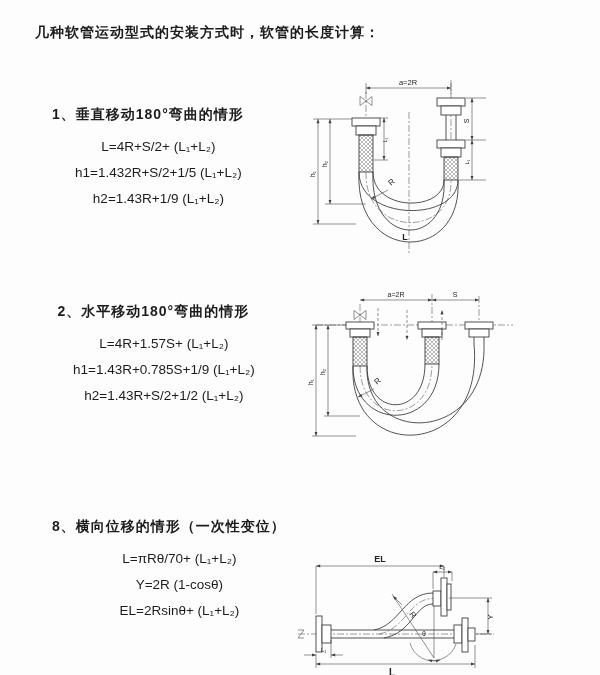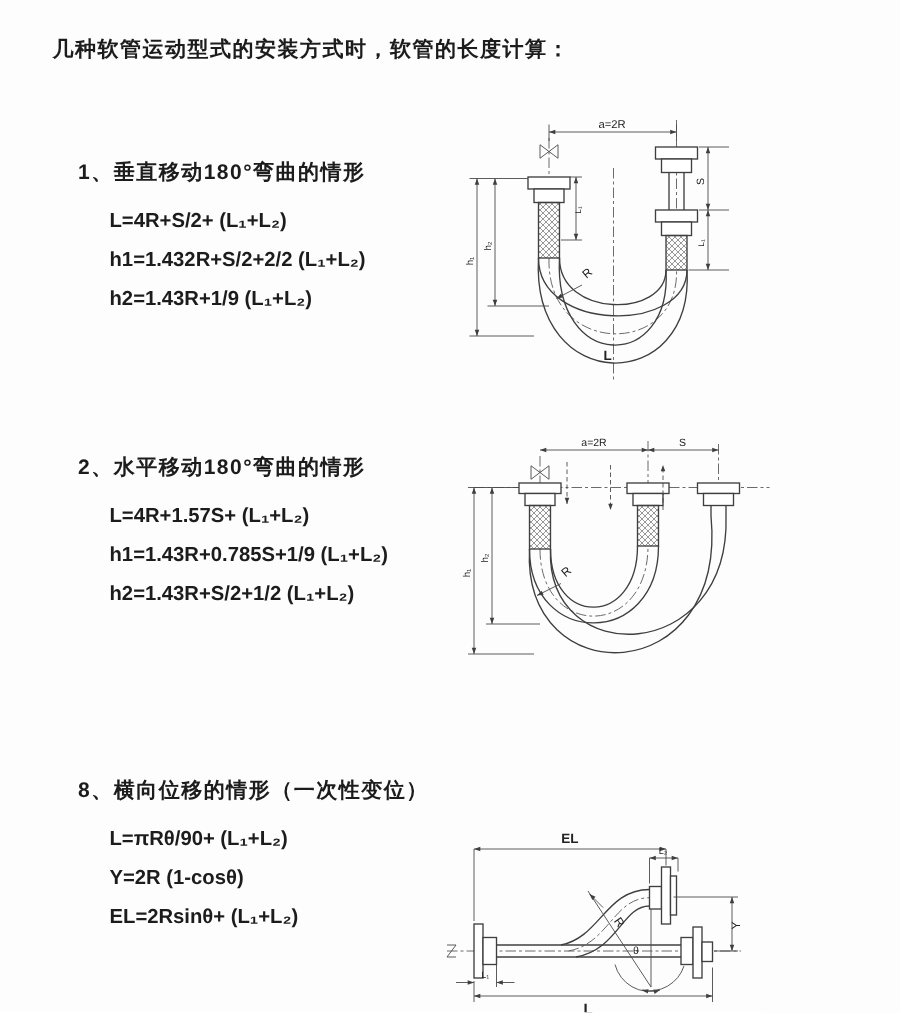--- a/index.html
+++ b/index.html
@@ -4,43 +4,43 @@
 <style>
   html,body { margin:0; padding:0; background:#ffffff; }
   .page {
     position:relative; width:600px; height:675px; background:#fdfdfd;
     font-family:"Liberation Sans","DejaVu Sans",sans-serif; color:#1c1c1c; overflow:hidden;
   }
   .title {
     position:absolute; left:35px; top:24px;
     font-size:14px; font-weight:700; letter-spacing:1px;
   }
-  .section { position:absolute; left:52px; }
+  .section { position:absolute; left:52px;text-align:center; }
   .sec-heading { font-size:14px; font-weight:700; letter-spacing:1px; margin:0 0 10px 0; }
-  .formula { font-size:13.5px; font-weight:700; margin:0 0 0 21px; line-height:26px; white-space:pre; }
+  .formula { font-size:13.5px; font-weight:400; margin:0 0 0 21px; line-height:26px; white-space:pre; }
   .diagram { position:absolute; }
   svg { display:block; }
   svg text { font-family:"Liberation Sans","DejaVu Sans",sans-serif; fill:#222; }
   .ln  { fill:none; stroke:#3f3f3f; stroke-width:0.9; }
   .thin{ fill:none; stroke:#4a4a4a; stroke-width:0.6; }
   .cl  { fill:none; stroke:#5a5a5a; stroke-width:0.6; stroke-dasharray:7 2 2 2; }
   .dsh { fill:none; stroke:#4a4a4a; stroke-width:0.6; stroke-dasharray:3 2; }
   .part{ fill:#ffffff; stroke:#3f3f3f; stroke-width:0.9; }
 </style>
 </head>
 <body>
 
 <div class="page">
 
   <div class="title">几种软管运动型式的安装方式时，软管的长度计算：</div>
 
   <div class="section" style="top:106px;">
     <div class="sec-heading">1、垂直移动180°弯曲的情形</div>
     <div class="formula">L=4R+S/2+ (L₁+L₂)</div>
-    <div class="formula">h1=1.432R+S/2+2/2 (L₁+L₂)</div>
+    <div class="formula">h1=1.432R+S/2+1/5 (L₁+L₂)</div>
     <div class="formula">h2=1.43R+1/9 (L₁+L₂)</div>
   </div>
 
   <div class="diagram" style="left:308px; top:72px;">
     <svg width="292" height="192" viewBox="0 0 292 192">
       <defs>
         <marker id="ar1" viewBox="0 0 8 6" markerWidth="8" markerHeight="6" refX="7.5" refY="3" orient="auto-start-reverse">
           <path d="M0.5,0.5 L7.5,3 L0.5,5.5 Z" fill="#3f3f3f"></path>
         </marker>
         <pattern id="hp1" width="4" height="4" patternUnits="userSpaceOnUse">
@@ -198,21 +198,21 @@
         <line class="thin" x1="8" y1="39" x2="8" y2="150" marker-start="url(#ar2)" marker-end="url(#ar2)"></line>
         <line class="thin" x1="20" y1="39" x2="20" y2="130" marker-start="url(#ar2)" marker-end="url(#ar2)"></line>
         <text x="5" y="96" font-size="6.5" text-anchor="middle" transform="rotate(-90 5 96)">h₁</text>
         <text x="17" y="86" font-size="6.5" text-anchor="middle" transform="rotate(-90 17 86)">h₂</text>
       </g>
     </svg>
   </div>
 
   <div class="section" style="top:518px;">
     <div class="sec-heading">8、横向位移的情形（一次性变位）</div>
-    <div class="formula">L=πRθ/90+ (L₁+L₂)</div>
+    <div class="formula">L=πRθ/70+ (L₁+L₂)</div>
     <div class="formula">Y=2R (1-cosθ)</div>
     <div class="formula">EL=2Rsinθ+ (L₁+L₂)</div>
   </div>
 
   <div class="diagram" style="left:288px; top:500px;margin-top:48px;">
     <svg width="302" height="162" viewBox="0 0 302 162">
       <defs>
         <marker id="ar3" viewBox="0 0 8 6" markerWidth="8" markerHeight="6" refX="7.5" refY="3" orient="auto-start-reverse">
           <path d="M0.5,0.5 L7.5,3 L0.5,5.5 Z" fill="#3f3f3f"></path>
         </marker>

